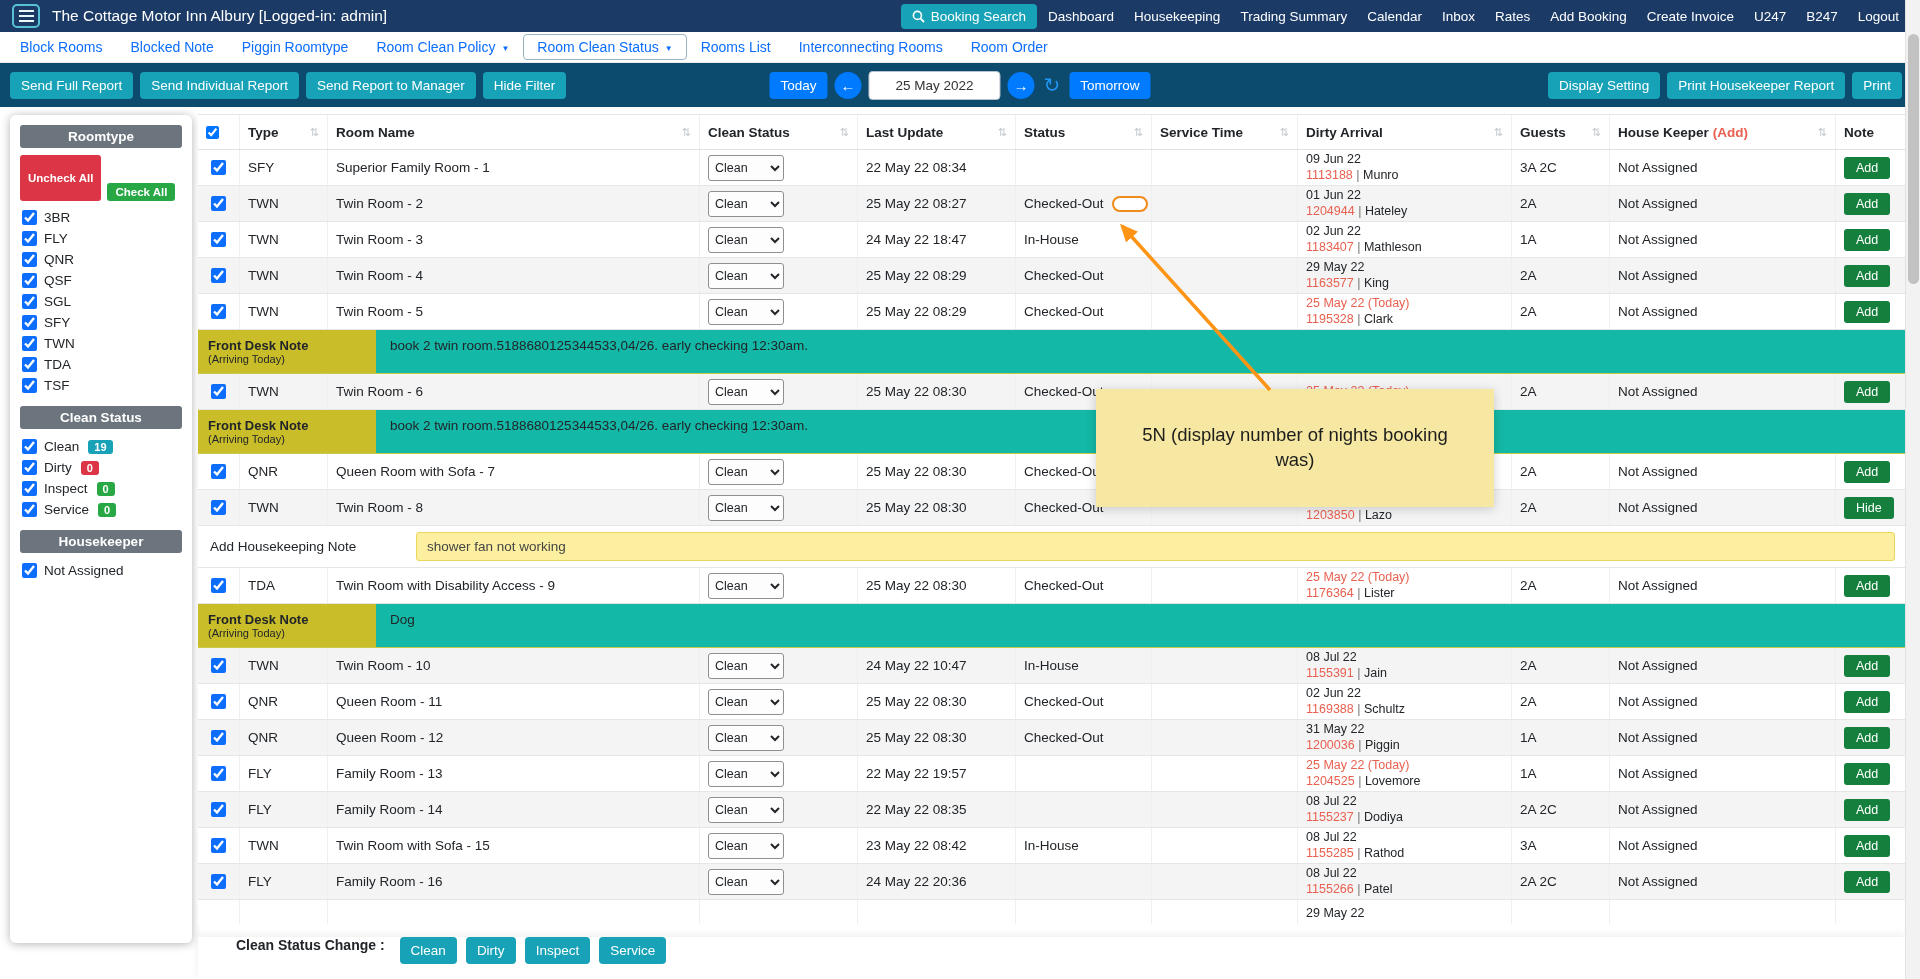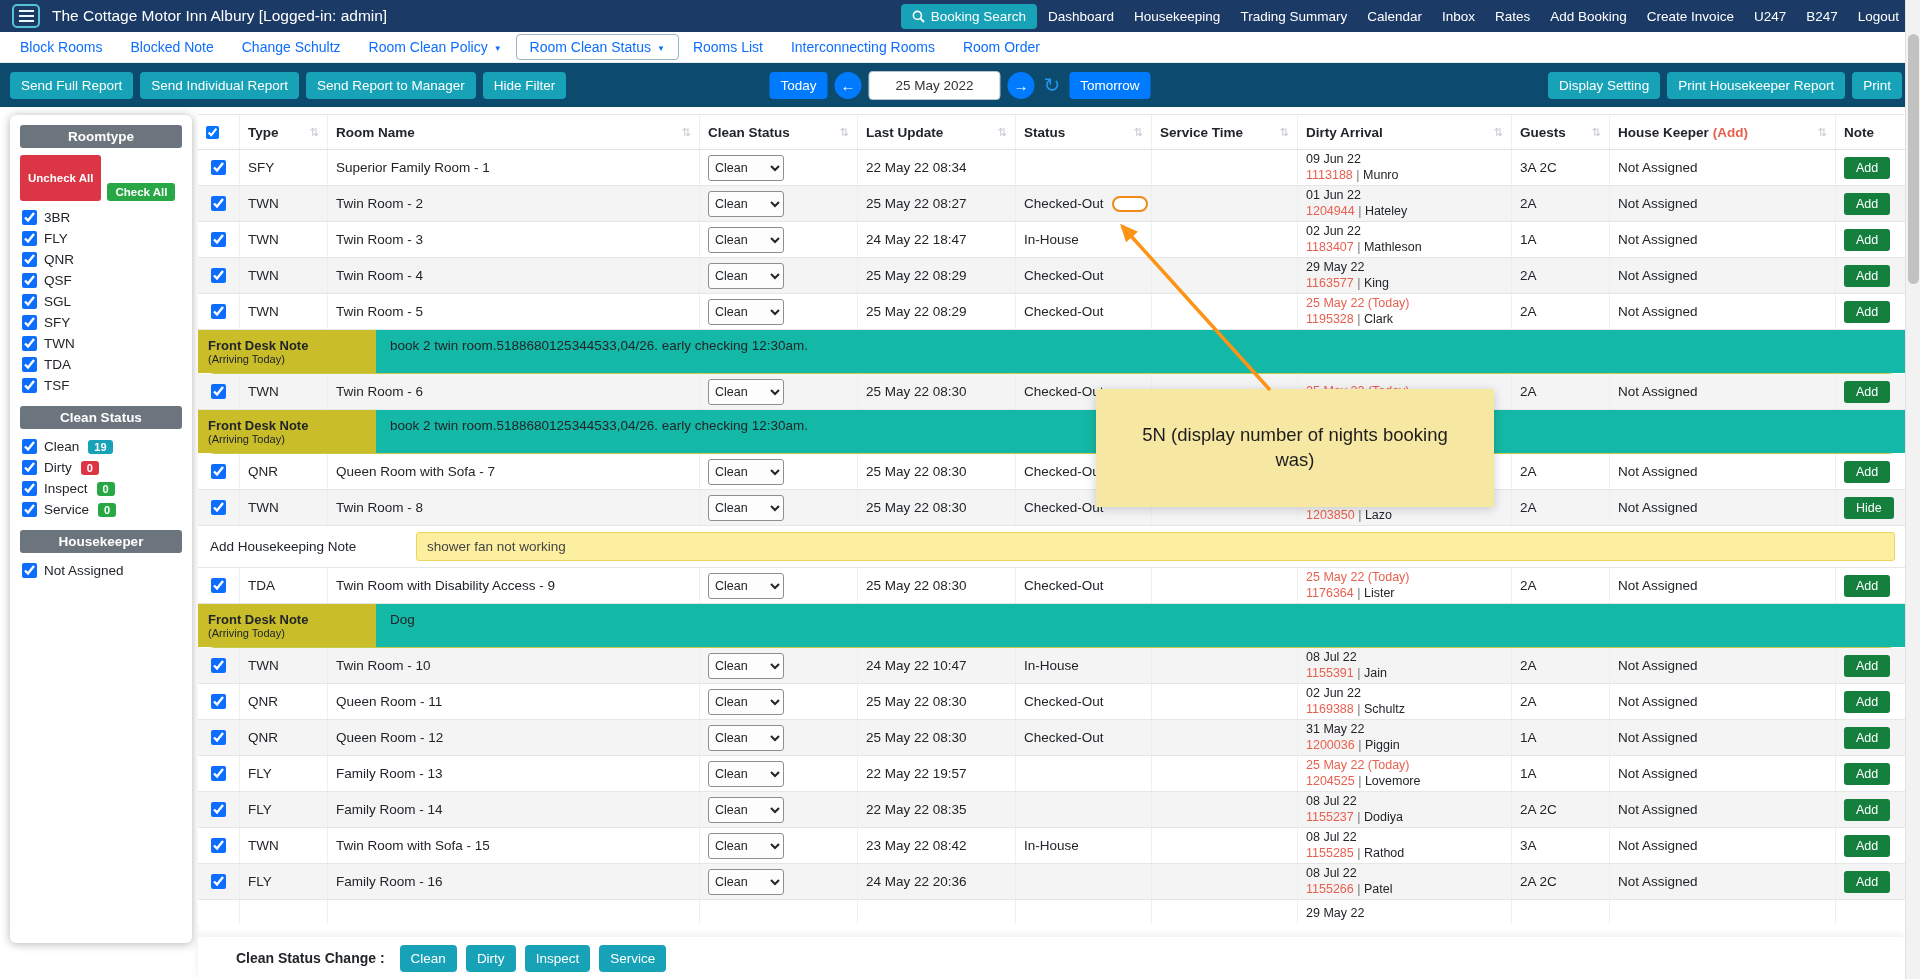--- a/index.html
+++ b/index.html
@@ -71,35 +71,35 @@
 .trow.alt{background:#f4f4f4;}
 .trow input[type=checkbox]{width:15px;height:15px;accent-color:#0d6efd;}
 .clean-select{width:76px;height:26px;font-size:12.5px;border:1px solid #8f8f8f;border-radius:3px;background:#fdfdfd;color:#212529;padding:0 2px;}
 .arrival-cell{flex-direction:column;align-items:flex-start;justify-content:center;line-height:1.25;font-size:12.5px;}
 .arr-date.today{color:#e8604f;}
 .arr-booking .num{color:#e8604f;}
 .arr-booking .bsep{color:#777;}
 .status-box{display:inline-block;width:36px;height:16px;border:2px solid #f08a18;border-radius:8px;margin-left:8px;background:#fff;flex:0 0 auto;}
 .note-btn{background:#15803d;color:#fff;border:none;border-radius:3px;font-size:12.5px;padding:4px 12px;cursor:pointer;}
 
-.fdnote{display:flex;height:44px;border-bottom:1px solid #c9c94a;border-radius:18px;}
+.fdnote{display:flex;height:44px;border-bottom:1px solid #c9c94a;}
 .fdnote .label{width:178px;background:#c9bd2a;display:flex;flex-direction:column;justify-content:center;padding-left:10px;flex:0 0 auto;}
 .fdnote .t1{font-size:13px;font-weight:700;color:#212529;}
 .fdnote .t2{font-size:11px;color:#212529;}
 .fdnote .body{flex:1;background:#14b8a6;font-size:13.5px;color:#212529;padding:8px 0 0 14px;}
 
 .hknote{display:flex;height:42px;align-items:center;border-bottom:1px solid #e6e6e6;background:#fff;gap:40px;}
 .hknote .label{width:178px;padding-left:12px;font-size:13.5px;color:#212529;flex:0 0 auto;}
 .hknote input{flex:1;margin-right:10px;height:29px;background:#fcf0a0;border:1px solid #e9d65a;border-radius:3px;padding:0 10px;font-size:13.5px;color:#444;}
 
 .partial-row{height:24px;align-items:flex-start;font-size:12.5px;overflow:hidden;border-bottom:none;}
 .partial-row .cell{align-items:flex-start;padding-top:3px;}
 
 
-.footerbar{position:absolute;left:198px;right:15px;bottom:0;height:42px;background:#fff;display:flex;align-items:center;gap:9px;padding-left:38px;box-shadow:0 -2px 8px rgba(0,0,0,.07);z-index:30;}
+.footerbar{position:absolute;left:198px;right:15px;bottom:0;height:42px;background:#fff;display:flex;align-items:flex-start;gap:9px;padding-left:38px;box-shadow:0 -2px 8px rgba(0,0,0,.07);z-index:30;}
 .footerbar .flabel{font-size:14px;font-weight:700;color:#212529;margin-right:6px;}
 
 
 .tooltip{position:absolute;left:1096px;top:389px;width:398px;min-height:118px;background:#f6e8a2;z-index:40;display:flex;align-items:center;justify-content:center;text-align:center;font-size:18.5px;color:#1d1d1d;padding:14px 30px;line-height:1.35;box-shadow:0 2px 10px rgba(0,0,0,.18);}
 .arrow-svg{position:absolute;left:0;top:0;z-index:45;pointer-events:none;}
 
 
 .scrollbar{position:absolute;right:0;top:0;width:15px;height:979px;background:#f2f2f2;border-left:1px solid #e2e2e2;z-index:60;}
 .sb-thumb{position:absolute;left:2px;top:34px;width:11px;height:250px;background:#c2c2c2;border-radius:6px;}
 </style>
@@ -138,21 +138,21 @@
   </div>
 
   <div class="subnav">
       <div class="sitem">
         <span>Block Rooms</span>
       </div>
       <div class="sitem">
         <span>Blocked Note</span>
       </div>
       <div class="sitem">
-        <span>Change Schultz</span>
+        <span>Piggin Roomtype</span>
       </div>
       <div class="sitem">
         <span>Room Clean Policy</span>
         <span class="caret">▼</span>
       </div>
       <div class="sitem active">
         <span>Room Clean Status</span>
         <span class="caret">▼</span>
       </div>
       <div class="sitem">

